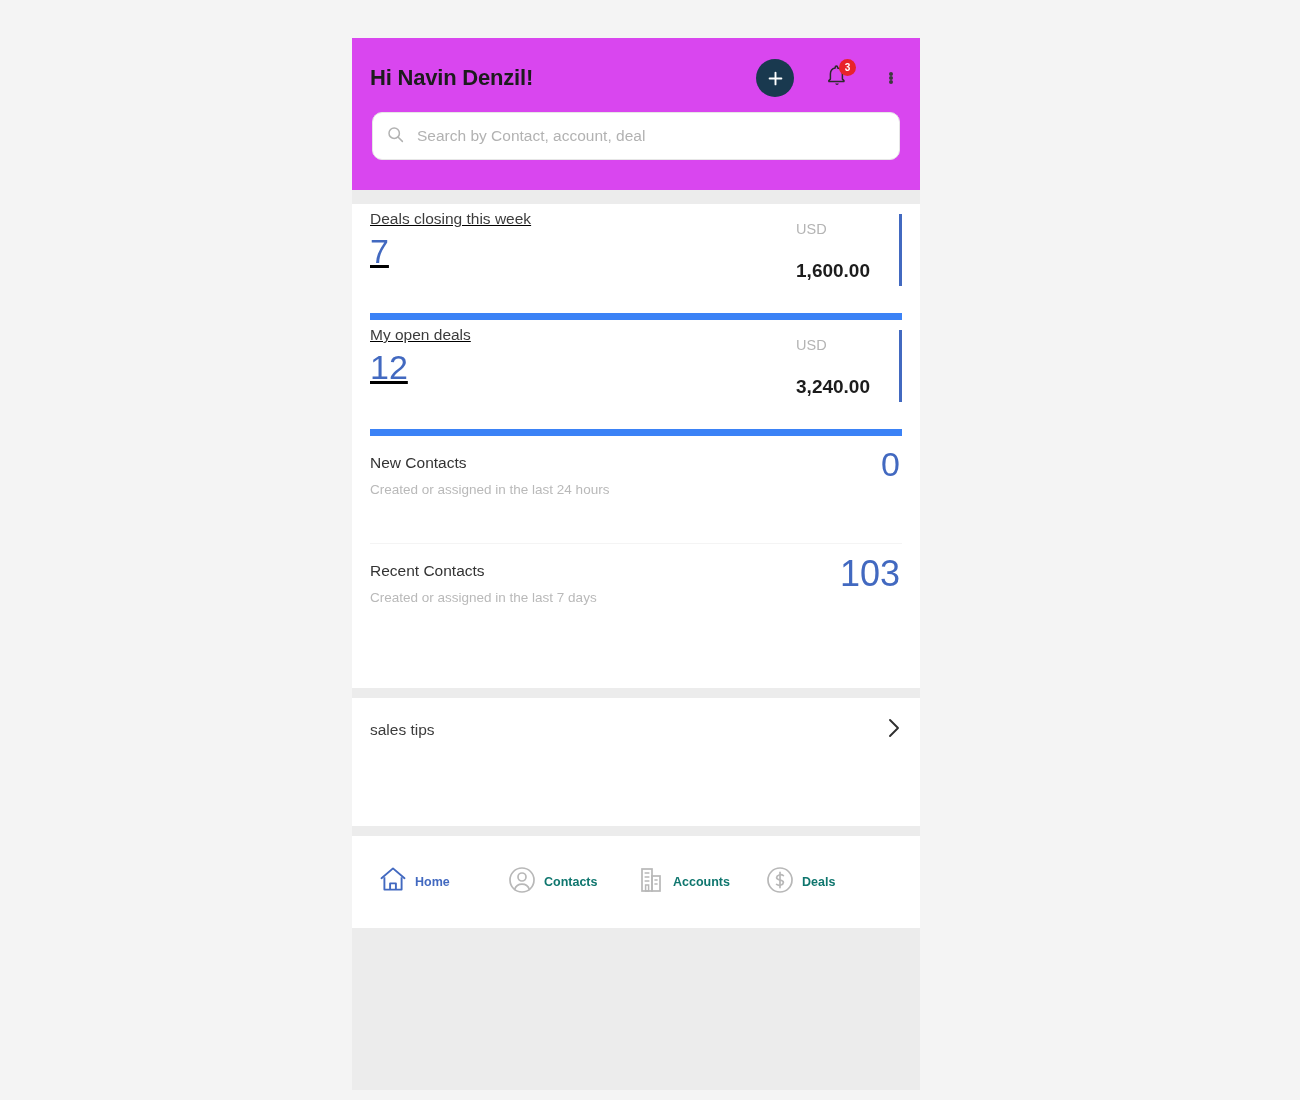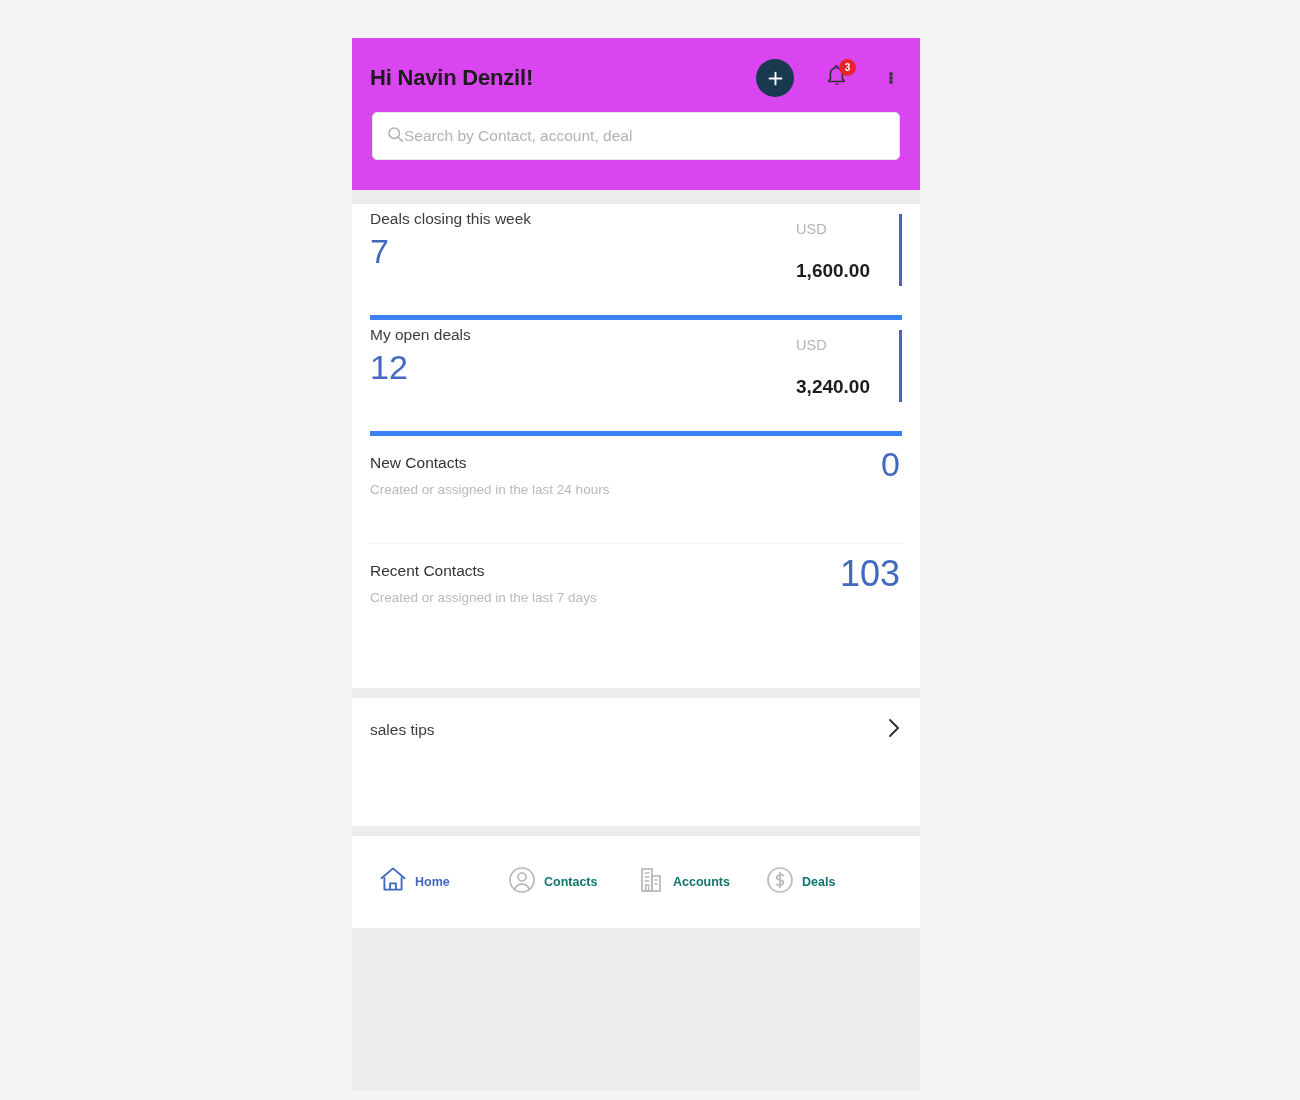--- a/index.html
+++ b/index.html
@@ -112,25 +112,26 @@
     height: 4px;
     border-radius: 50%;
     background: #3b3b3b;
   }
 
   
   .search-box {
     margin: 2px 2px 0 2px;
     height: 48px;
     border: 1px solid #e6e6e6;
-    border-radius: 5px;
+    border-radius: 10px;
     background: #ffffff;
     display: flex;
     align-items: center;
     padding: 0 14px;
+    gap: 13px;
   }
   .search-text {
     font-size: 15.5px;
     color: #b2b2b2;
   }
 
   
   .gap {
     background: #ececec;
     height: 14px;
@@ -152,22 +153,23 @@
   .card-title {
     font-size: 18px;
     font-weight: bold;
     color: #1c1c1c;
   }
 
   
   .metric-deal {
     position: relative;
     height: 116px;
-    border-bottom: 5px solid #3b82f6;
+    border-bottom: 7px solid #3b82f6;
     padding-top: 6px;
+    text-decoration: underline;
   }
   .metric-deal:nth-of-type(odd) {}
 
   .metric-label {
     font-size: 15.5px;
     color: #3c3c3c;
   }
   .metric-count {
     font-size: 34px;
     color: #4269c0;

